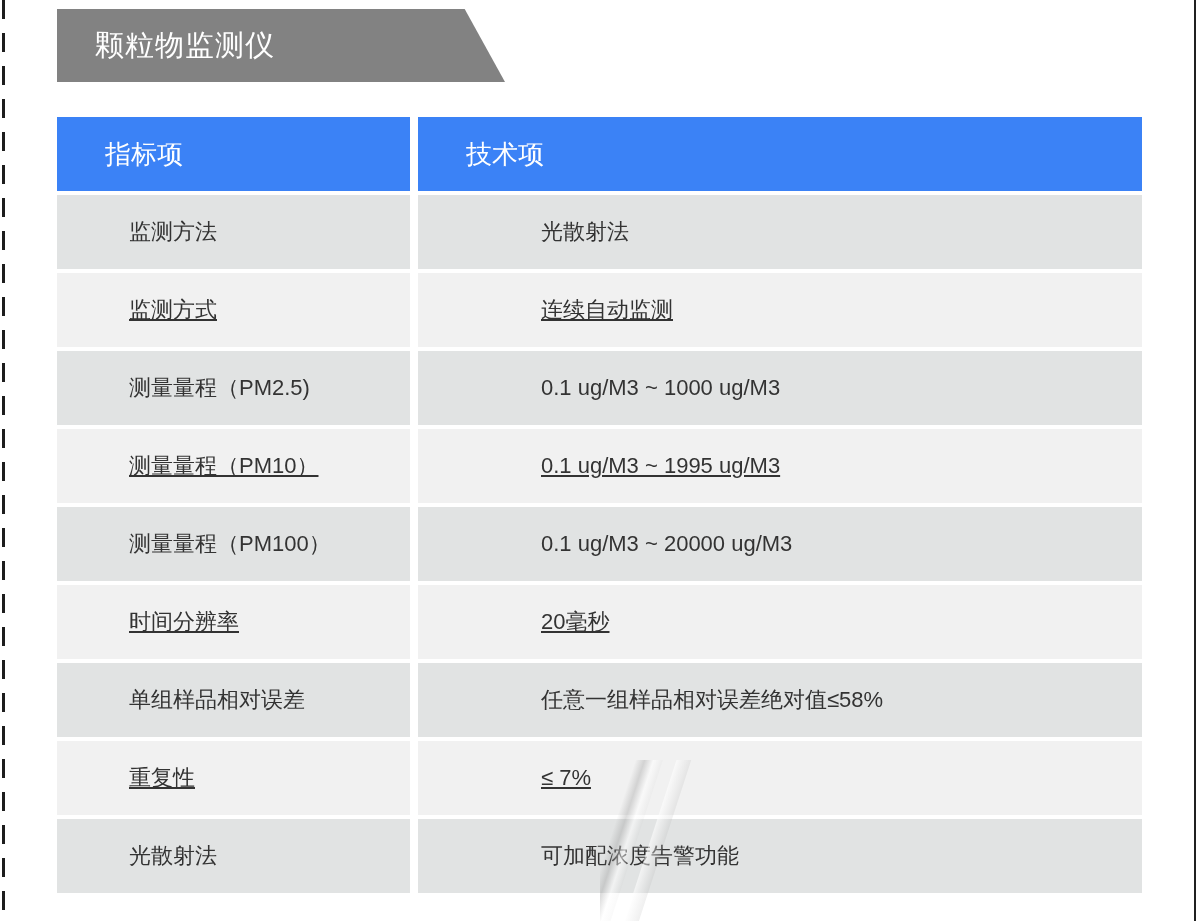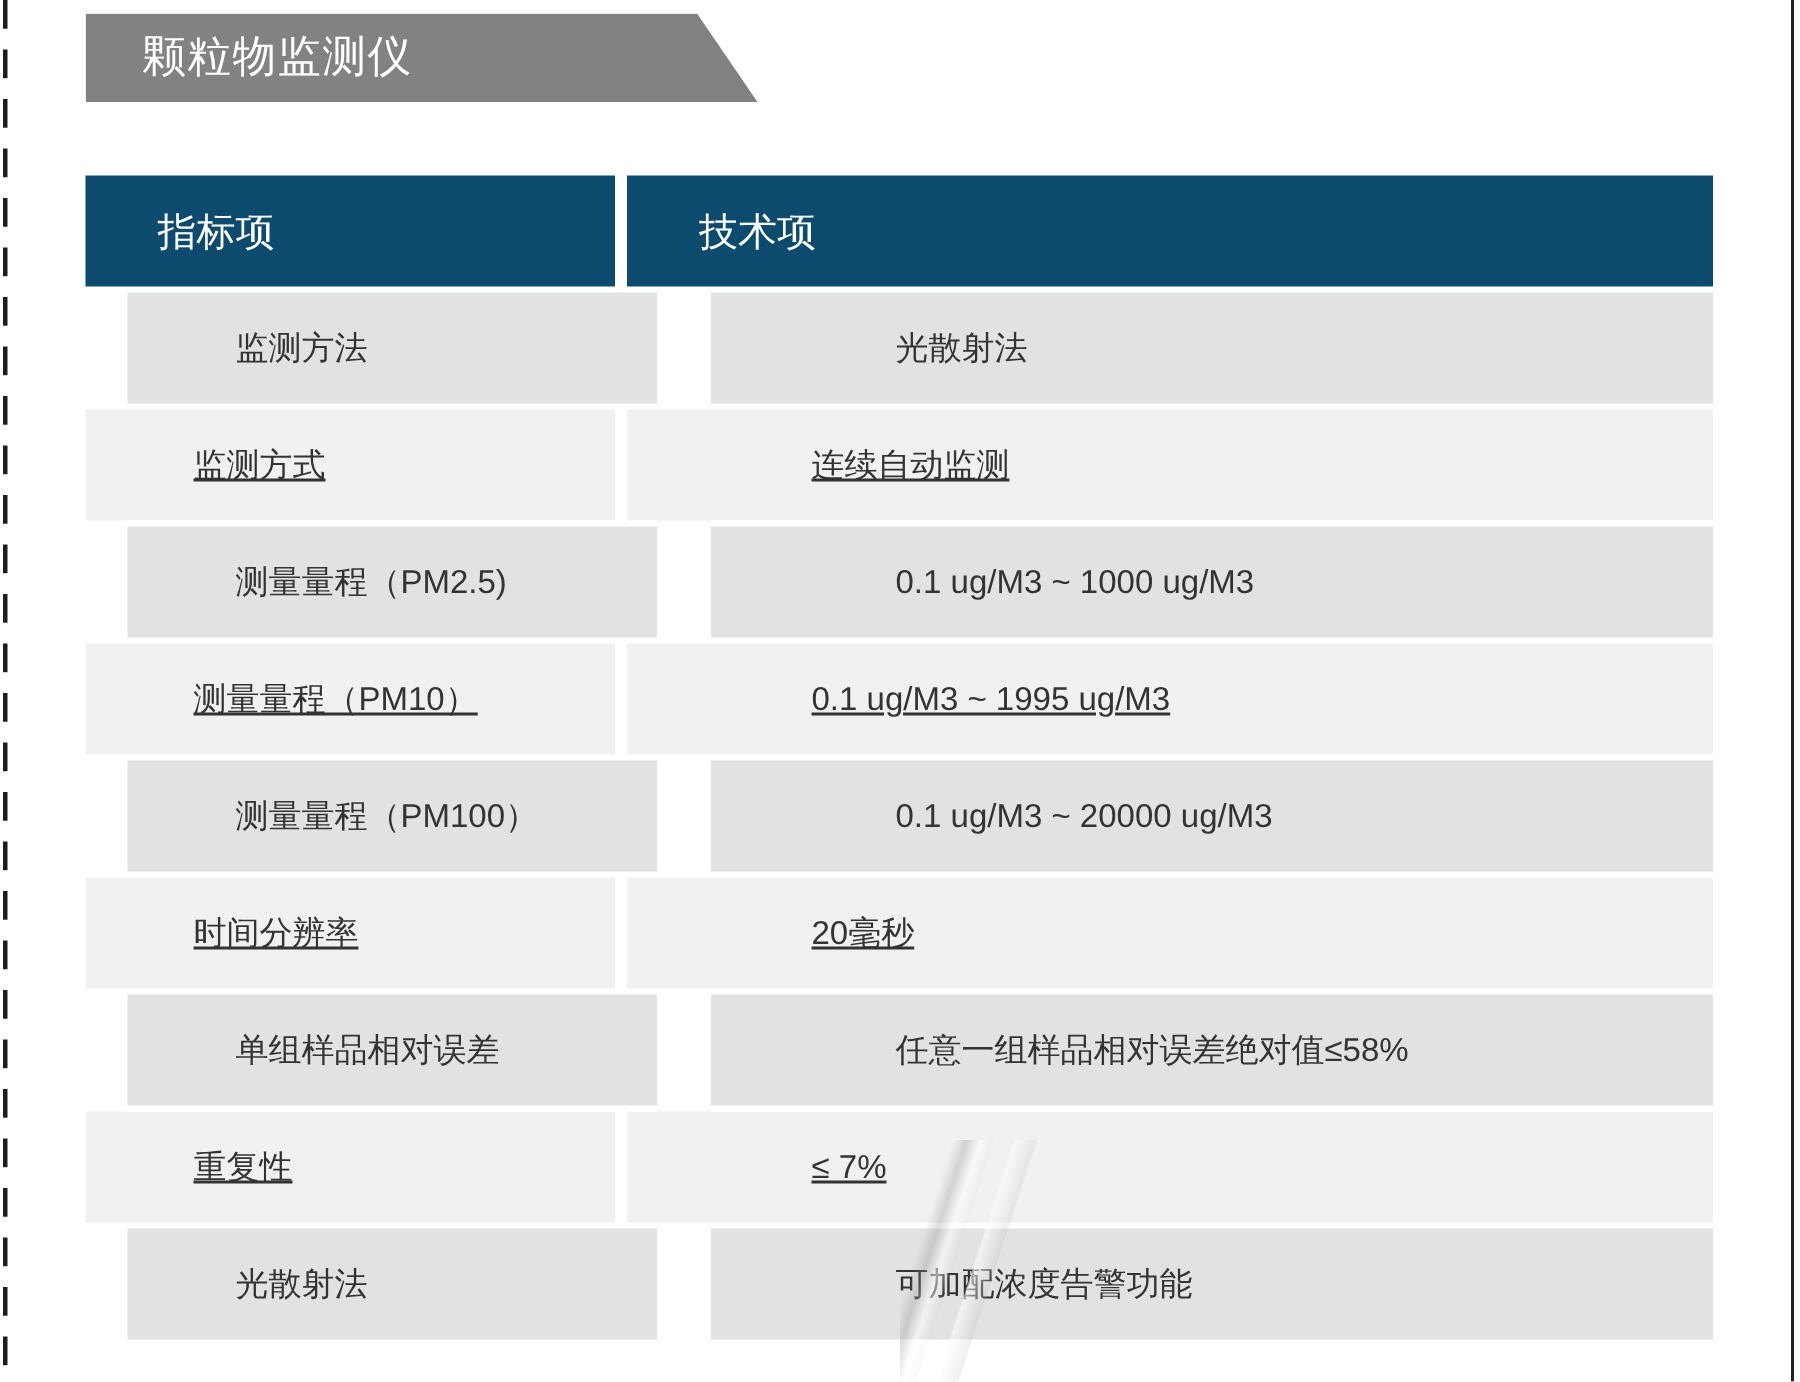--- a/index.html
+++ b/index.html
@@ -73,21 +73,21 @@
     transform: rotate(18deg);
     transform-origin: top left;
   }
 
   
   .banner {
     position: absolute;
     left: 57px;
     top: 9px;
     width: 448px;
-    height: 59px;
+    height: 73px;
     background: #828282;
     clip-path: polygon(0 0, 91% 0, 100% 100%, 0 100%);
     display: flex;
     align-items: center;
     box-sizing: border-box;
     padding-left: 38px;
   }
   .banner-title {
     color: #ffffff;
     font-size: 29px;
@@ -126,28 +126,28 @@
   .cell-value {
     flex: 1 1 auto;
     padding-left: 123px;
   }
 
   
   .spec-row.is-header {
     height: 74px;
   }
   .spec-row.is-header .cell {
-    background: #0c4a6e;
+    background: #3b82f6;
     color: #ffffff;
     font-size: 26px;
     padding-left: 48px;
   }
 
   
-  .spec-row.shade-dark .cell  { background: #e1e3e3; margin-left: 28px; }
+  .spec-row.shade-dark .cell  { background: #e1e3e3; }
   .spec-row.shade-light .cell { background: #f1f1f1; text-decoration: underline; }
 </style>
 </head>
 <body>
 
 <div class="edge-dashed-left"></div>
 <div class="edge-solid-right"></div>
 
 <div class="banner">
   <div class="banner-title">颗粒物监测仪</div>

